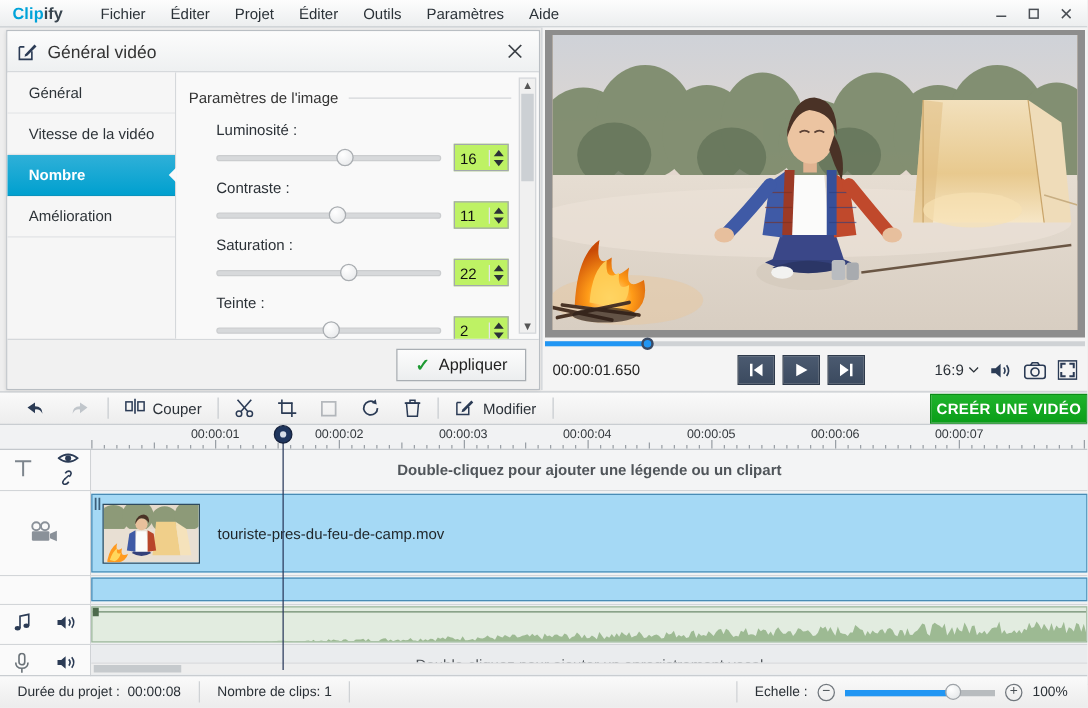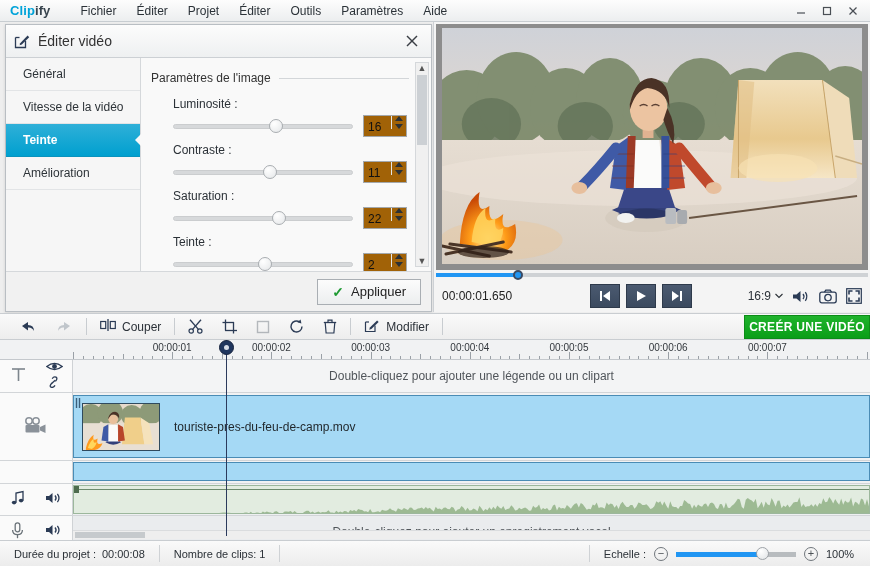--- a/index.html
+++ b/index.html
@@ -91,22 +91,22 @@
   .slider .track {
     position: absolute; top: 6px; left: 0; width: 100%; height: 5px;
     background: #d7d9db; border-radius: 3px; border: 1px solid #cbcdcf;
   }
   .slider .knob {
     position: absolute; top: 1px; width: 14px; height: 14px; border-radius: 50%;
     background: radial-gradient(circle at 35% 30%, #ffffff, #e4e6e8);
     border: 1px solid #a9adb1; margin-left: -7px;
   }
   .spin {
-    display: flex; align-items: flex-start; width: 44px; height: 22px;
-    background: #a16207; border: 1px solid #a3a8ad;
+    display: flex; align-items: center; width: 44px; height: 22px;
+    background: #bef264; border: 1px solid #a3a8ad;
   }
   .spin .val { flex: 1; padding: 2px 0 0 4px; font-size: 12px; color: #111; line-height: 18px; }
   .spin .arrows {
     width: 15px; display: flex; flex-direction: column; align-items: center;
     justify-content: center; gap: 3px; border-left: 1px solid #e4e6e8;
   }
   .spin .arrows i { display: block; width: 0; height: 0; }
   .spin .arrows .up { border-left: 4px solid transparent; border-right: 4px solid transparent; border-bottom: 5px solid #2b3137; }
   .spin .arrows .dn { border-left: 4px solid transparent; border-right: 4px solid transparent; border-top: 5px solid #2b3137; }
 
@@ -193,21 +193,21 @@
   .track { display: flex; border-bottom: 1px solid #d2d5d8; }
   .track-head {
     width: 73px; display: flex; align-items: center; justify-content: space-around;
     background: #fafafa; border-right: 1px solid #cfd2d5; flex-shrink: 0;
   }
   .track-body { flex: 1; position: relative; }
   .hint {
     position: absolute; inset: 0; display: flex; align-items: center; justify-content: center;
     font-size: 12px; color: #50555a;
   }
-  .t-title { height: 33px; }
+  .t-title { height: 33px; font-weight: bold; }
   .t-title .track-body { background: #f3f4f5; }
   .t-video { height: 68px; }
   .t-video .track-body { background: #f1f2f3; }
   .t-video2 { height: 23px; }
   .t-video2 .track-body { background: #f1f2f3; }
   .t-audio { height: 32px; }
   .t-audio .track-body { background: #eef0f1; }
   .t-voice { height: 32px; }
   .t-voice .track-body { background: #eaecee; }
 
@@ -309,34 +309,34 @@
 
   <div class="editpanel">
     <div class="ep-header">
       <span class="ep-icon">
         <svg width="16" height="16" viewBox="0 0 16 16">
           <path d="M1.5 4.5 L1.5 14.5 L11.5 14.5 L11.5 8" fill="none" stroke="#2b3b55" stroke-width="1.3"></path>
           <path d="M5.5 4.5 L1.5 4.5" fill="none" stroke="#2b3b55" stroke-width="1.3"></path>
           <path d="M6.2 10.3 L13.6 2.6 L15.2 4.2 L7.8 11.6 L5.6 12.3 Z" fill="#2b3b55"></path>
         </svg>
       </span>
-      <div class="ep-title">Éditer vidéo</div>
+      <div class="ep-title">Général vidéo</div>
       <div class="ep-close">
         <svg width="14" height="14" viewBox="0 0 14 14">
             <line x1="2" y1="2" x2="12" y2="12" stroke="#3a3f45" stroke-width="1.4"></line>
             <line x1="12" y1="2" x2="2" y2="12" stroke="#3a3f45" stroke-width="1.4"></line>
           </svg>
       </div>
     </div>
 
     <div class="ep-body">
       <div class="ep-tabs">
         <div class="ep-tab">Général</div>
         <div class="ep-tab">Vitesse de la vidéo</div>
-        <div class="ep-tab active">Teinte</div>
+        <div class="ep-tab active">Nombre</div>
         <div class="ep-tab">Amélioration</div>
         <div class="ep-tabs-filler"></div>
       </div>
 
       <div class="ep-content">
         <div class="group-title">
           <span>Paramètres de l'image</span>
           <span class="rule"></span>
         </div>
 

